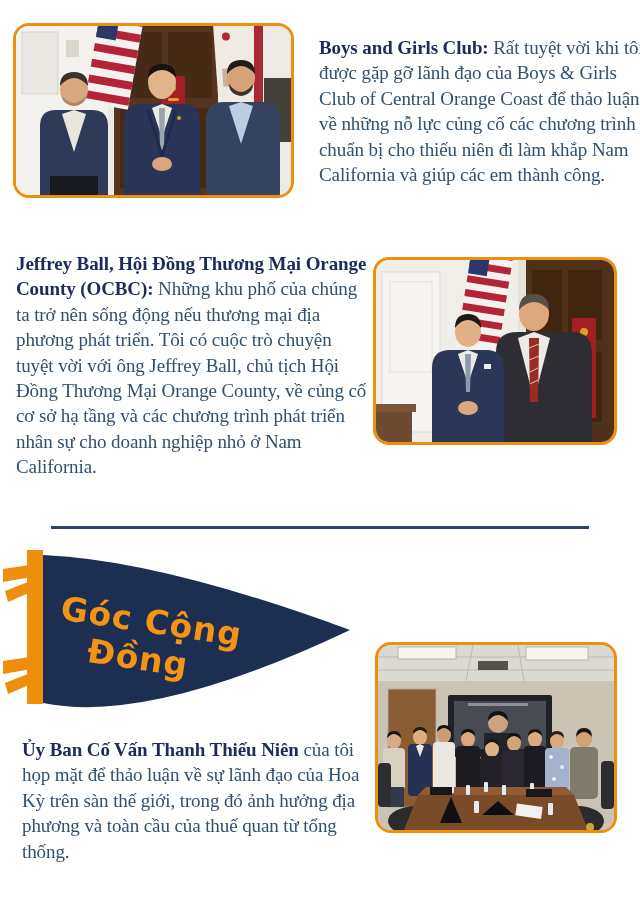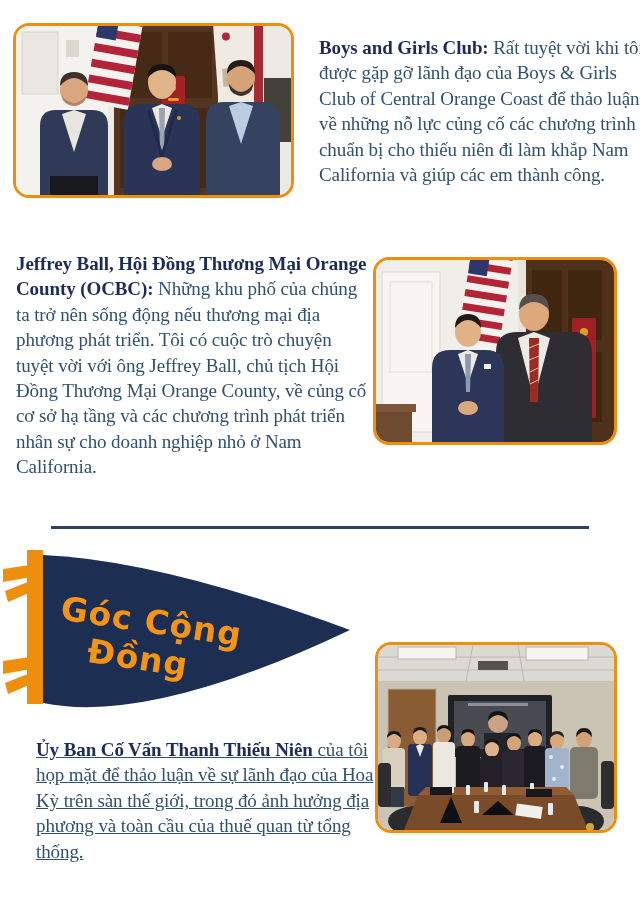--- a/index.html
+++ b/index.html
@@ -15,21 +15,21 @@
   .para{position:absolute;margin:8px;font-size:19px;line-height:25.4px;color:var(--body);
         letter-spacing:-0.1px;}
   .para b{color:var(--heading);font-weight:700;}
   .divider{position:absolute;left:51px;top:526px;width:538px;height:3px;background:var(--divider);}
   .pennant{position:absolute;left:0;top:545px;width:360px;height:170px;}
   .f-orange{fill:var(--orange);} .f-navy{fill:var(--navy);}
   .pennant-word{font-family:"DejaVu Sans",sans-serif;font-weight:700;font-size:33px;
         letter-spacing:1px;fill:var(--pennant-text);}
   #text1{left:311px;top:27px;width:330px;}
   #text2{left:8px;top:243px;width:354px;}
-  #text3{left:28px;top:729px;width:352px;text-decoration:underline;}
+  #text3{left:14px;top:729px;width:352px;}
   #photo1{left:13px;top:23px;width:281px;height:175px;}
   #photo2{left:373px;top:257px;width:244px;height:188px;}
   #photo3{left:375px;top:642px;width:242px;height:191px;}
 </style>
 </head>
 <body>
 
 <div class="canvas">
 
   <figure class="photo" id="photo1" aria-label="Three men in navy suits standing in a congressional office with U.S. and California flags">

